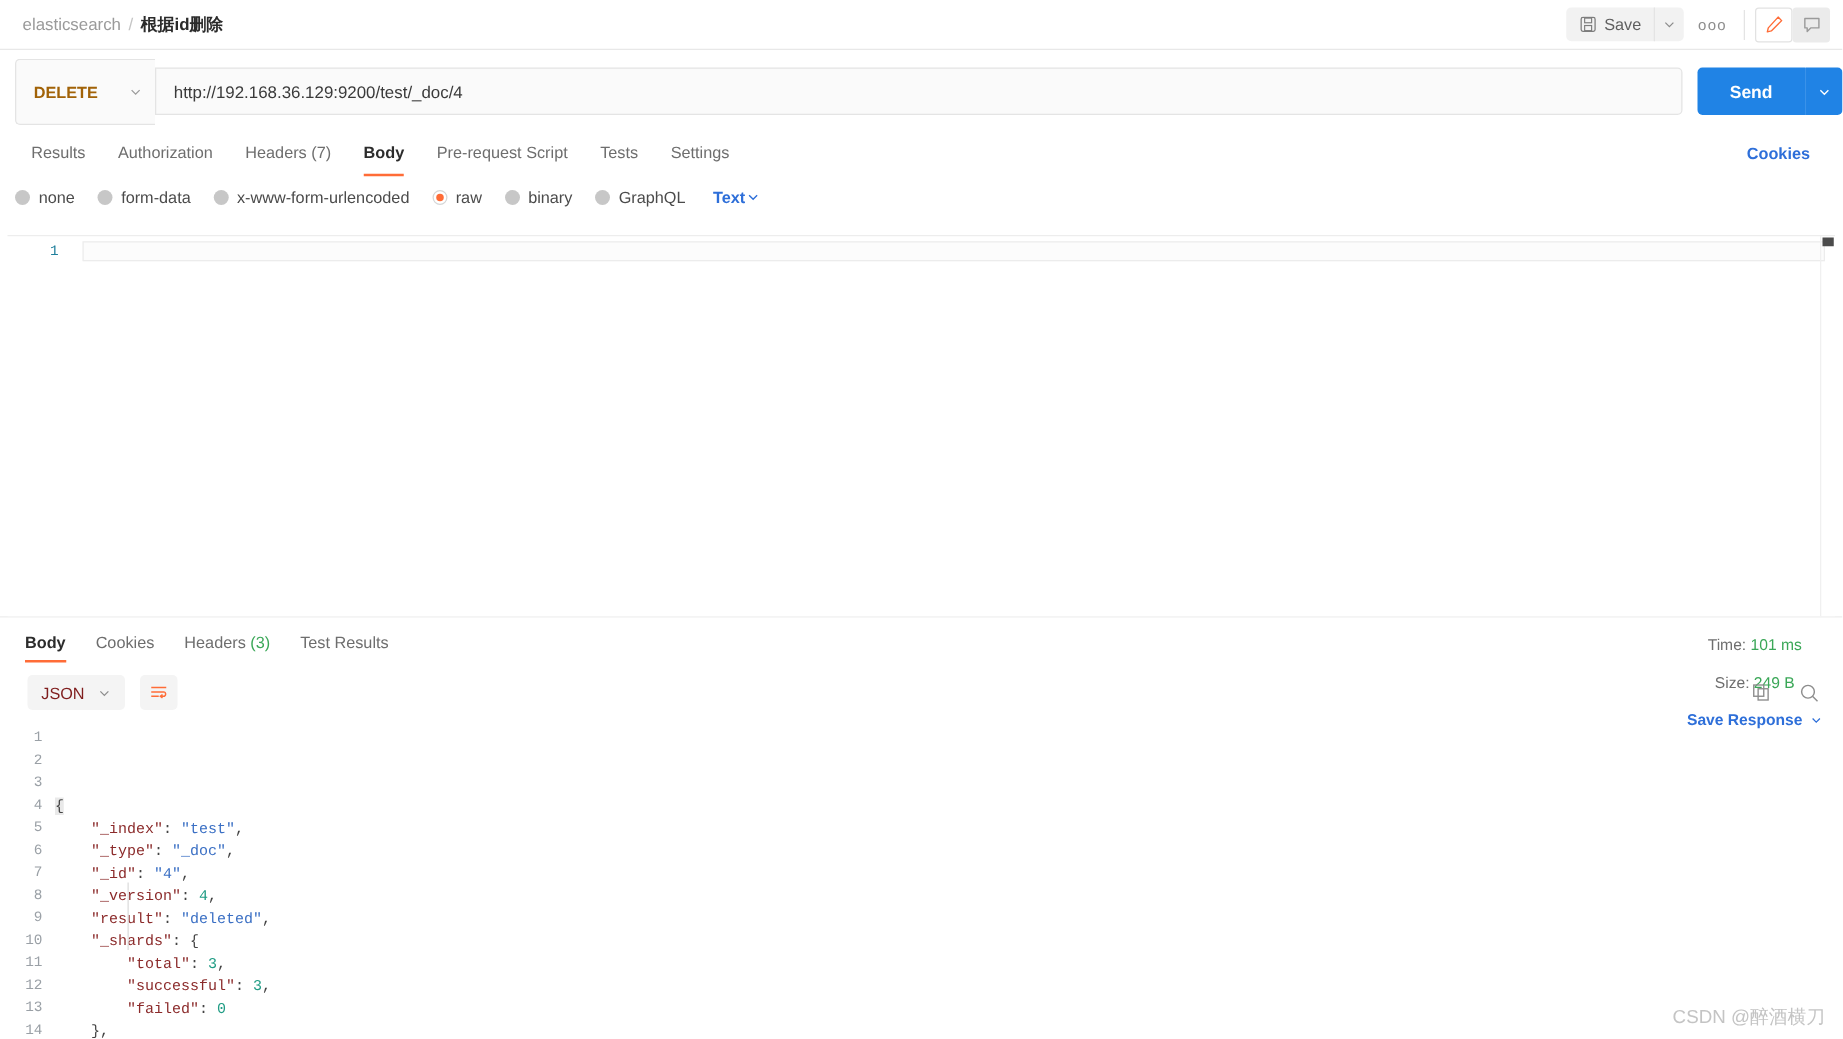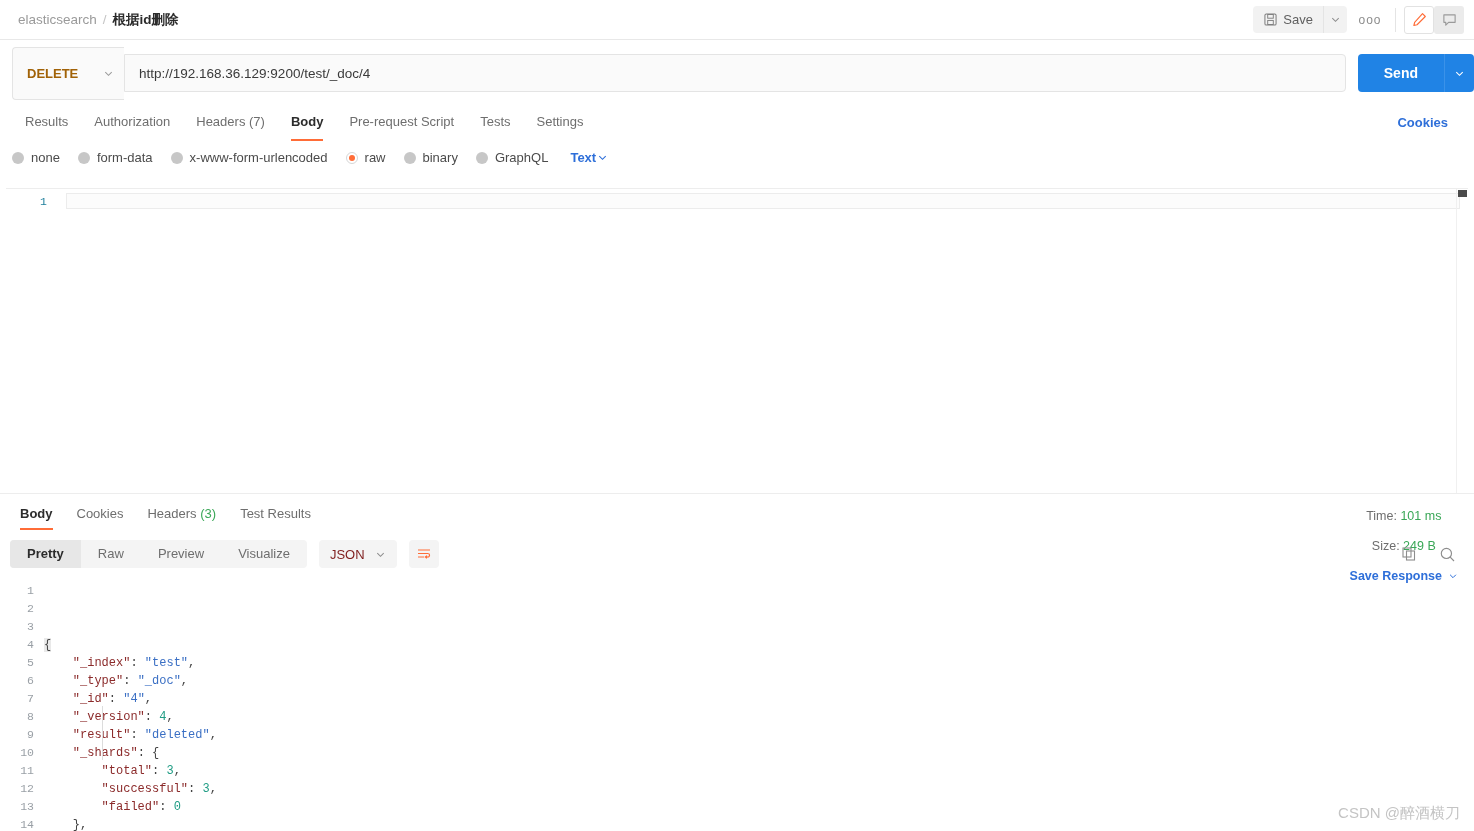--- a/index.html
+++ b/index.html
@@ -420,26 +420,20 @@
       <span>
         <svg width="10" height="10" viewBox="0 0 12 12">
           <path d="M2.5 4.5 L6 8 L9.5 4.5" fill="none" stroke="#2e6fd9" stroke-width="1.2"></path>
         </svg>
       </span>
     </span>
   </div>
 </div>
 
 <div class="resp-toolbar">
-  <div class="seg">
-    <div class="seg-item active">Pretty</div>
-    <div class="seg-item">Raw</div>
-    <div class="seg-item">Preview</div>
-    <div class="seg-item">Visualize</div>
-  </div>
 
   <div class="json-select">
     <span>JSON</span>
     <span>
       <svg width="11" height="11" viewBox="0 0 12 12">
         <path d="M2.5 4.5 L6 8 L9.5 4.5" fill="none" stroke="#8d8d8d" stroke-width="1.1"></path>
       </svg>
     </span>
   </div>
 

